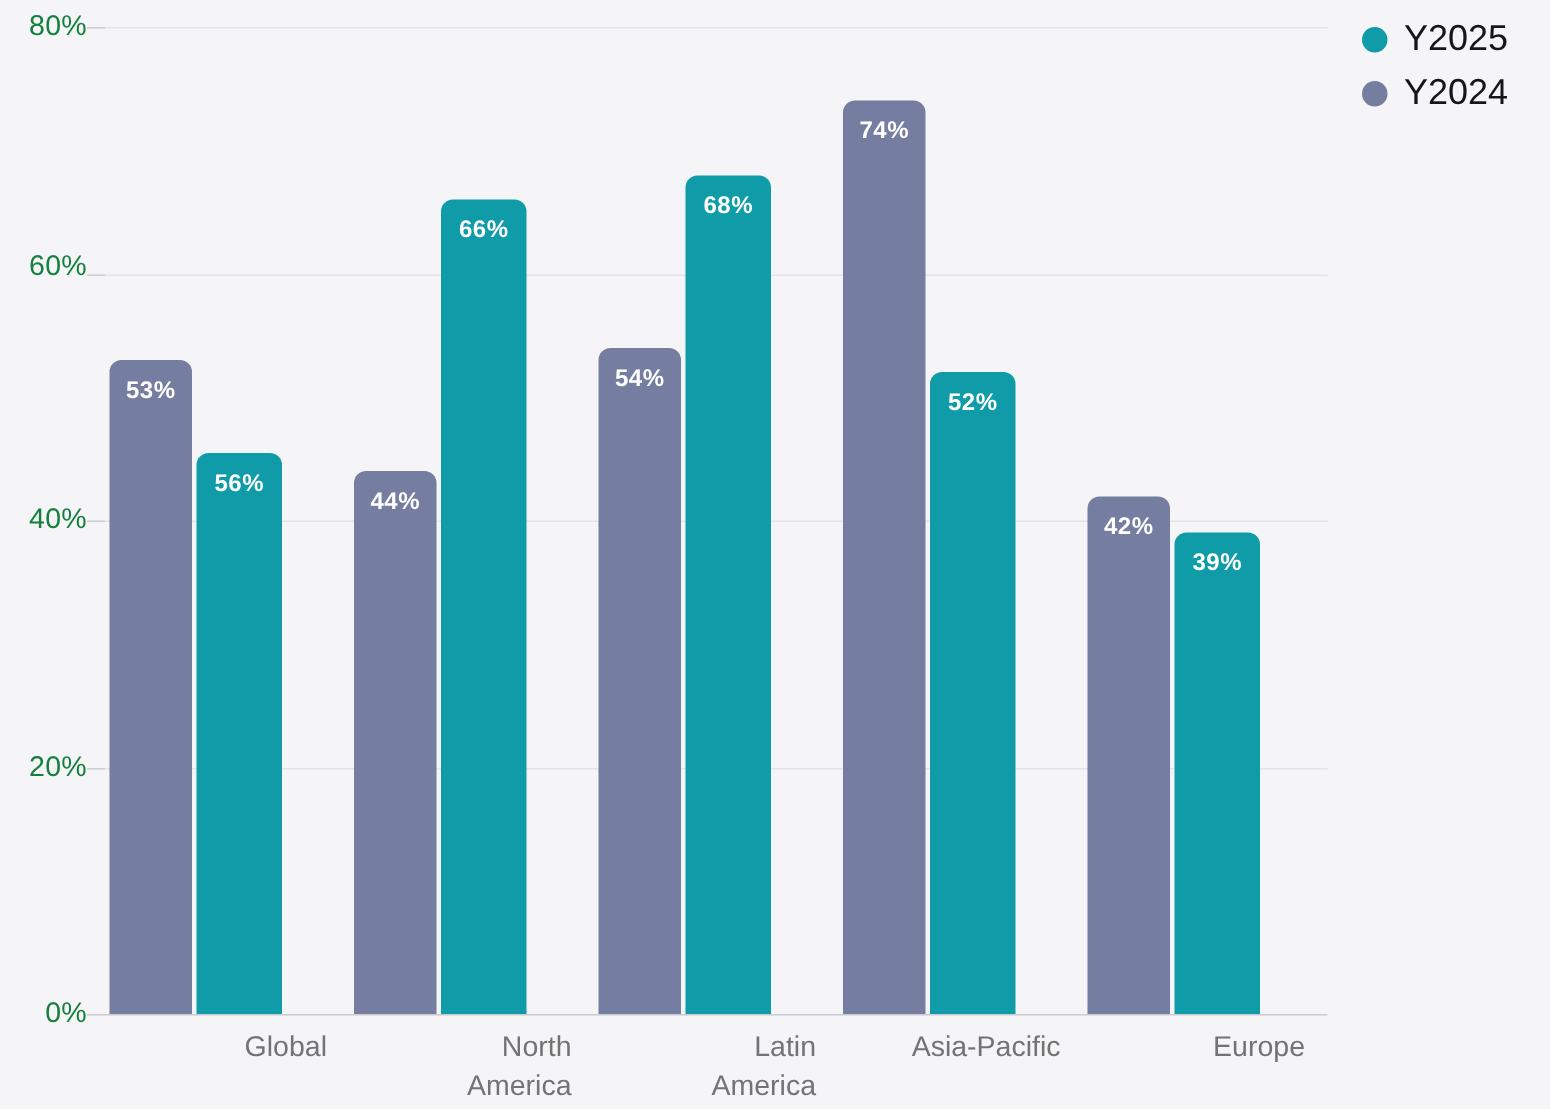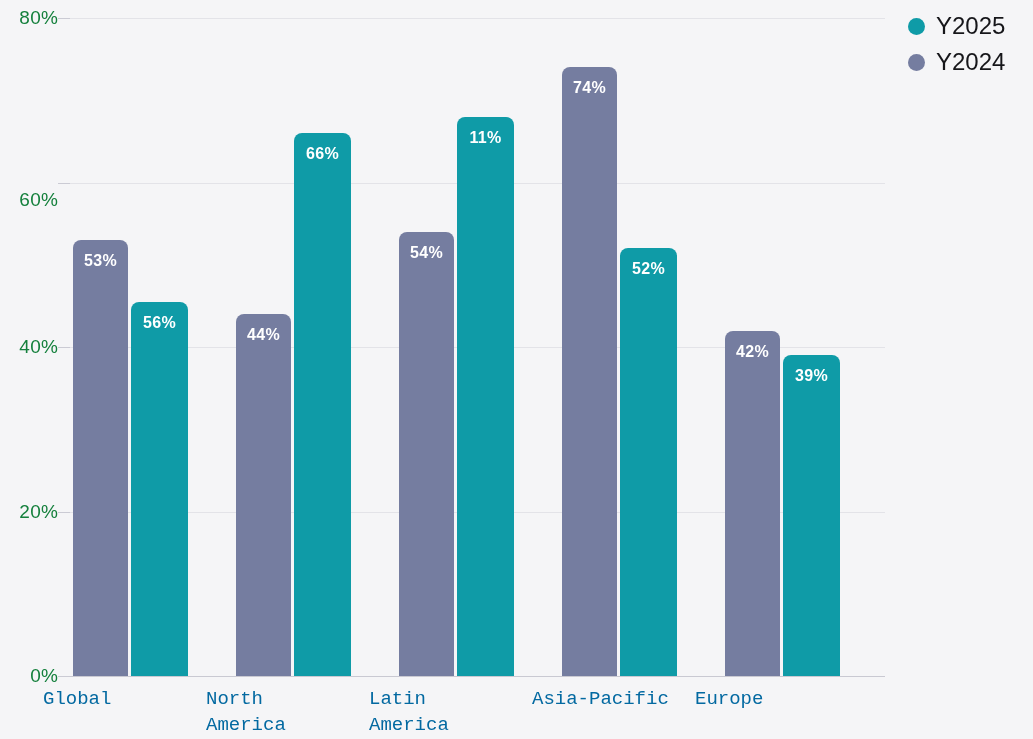--- a/index.html
+++ b/index.html
@@ -111,26 +111,25 @@
   .x-labels {
     position: absolute;
     left: 70px;
     top: 686px;
     width: 815px;
     height: 53px;
   }
   .x-label {
     position: absolute;
     top: 0;
-    text-align: left;
+    text-align: right;
     font-size: 19px;
-    color: #0369a1;
+    color: #737373;
     line-height: 26px;
     white-space: pre-line;
-    font-family: Liberation Mono, monospace;
   }
 
   
   .legend {
     position: absolute;
     left: 908px;
     top: 8px;
     width: 125px;
   }
   .legend-item {
@@ -153,21 +152,21 @@
 </style>
 </head>
 <body>
 
 <div id="chart-root">
 
   <div class="y-axis-labels">
       <div class="y-label" style="top: 658px;">0%</div>
       <div class="y-label" style="top: 493.5px;">20%</div>
       <div class="y-label" style="top: 329px;">40%</div>
-      <div class="y-label" style="top: 182px;">60%</div>
+      <div class="y-label" style="top: 160px;">60%</div>
       <div class="y-label" style="top: 0px;">80%</div>
     </div>
 
   <div class="plot-area">
       <div class="gridline axis-baseline" style="top: 658px;"></div>
       <div class="tick-mark" style="top: 658px; left: -12px;"></div>
       <div class="gridline" style="top: 493.5px;"></div>
       <div class="tick-mark" style="top: 493.5px; left: -12px;"></div>
       <div class="gridline" style="top: 329px;"></div>
       <div class="tick-mark" style="top: 329px; left: -12px;"></div>
@@ -189,21 +188,21 @@
         </div>
         <div class="bar curr" style="height: 542.85px; background: rgb(15, 155, 167);">
           <div class="bar-value">66%</div>
         </div>
       </div>
       <div class="group" style="left: 329px; width: 115px;">
         <div class="bar prev" style="height: 444.15px; background: rgb(117, 125, 160);">
           <div class="bar-value">54%</div>
         </div>
         <div class="bar curr" style="height: 559.3px; background: rgb(15, 155, 167);">
-          <div class="bar-value">11%</div>
+          <div class="bar-value">68%</div>
         </div>
       </div>
       <div class="group" style="left: 492px; width: 115px;">
         <div class="bar prev" style="height: 608.65px; background: rgb(117, 125, 160);">
           <div class="bar-value">74%</div>
         </div>
         <div class="bar curr" style="height: 427.7px; background: rgb(15, 155, 167);">
           <div class="bar-value">52%</div>
         </div>
       </div>

